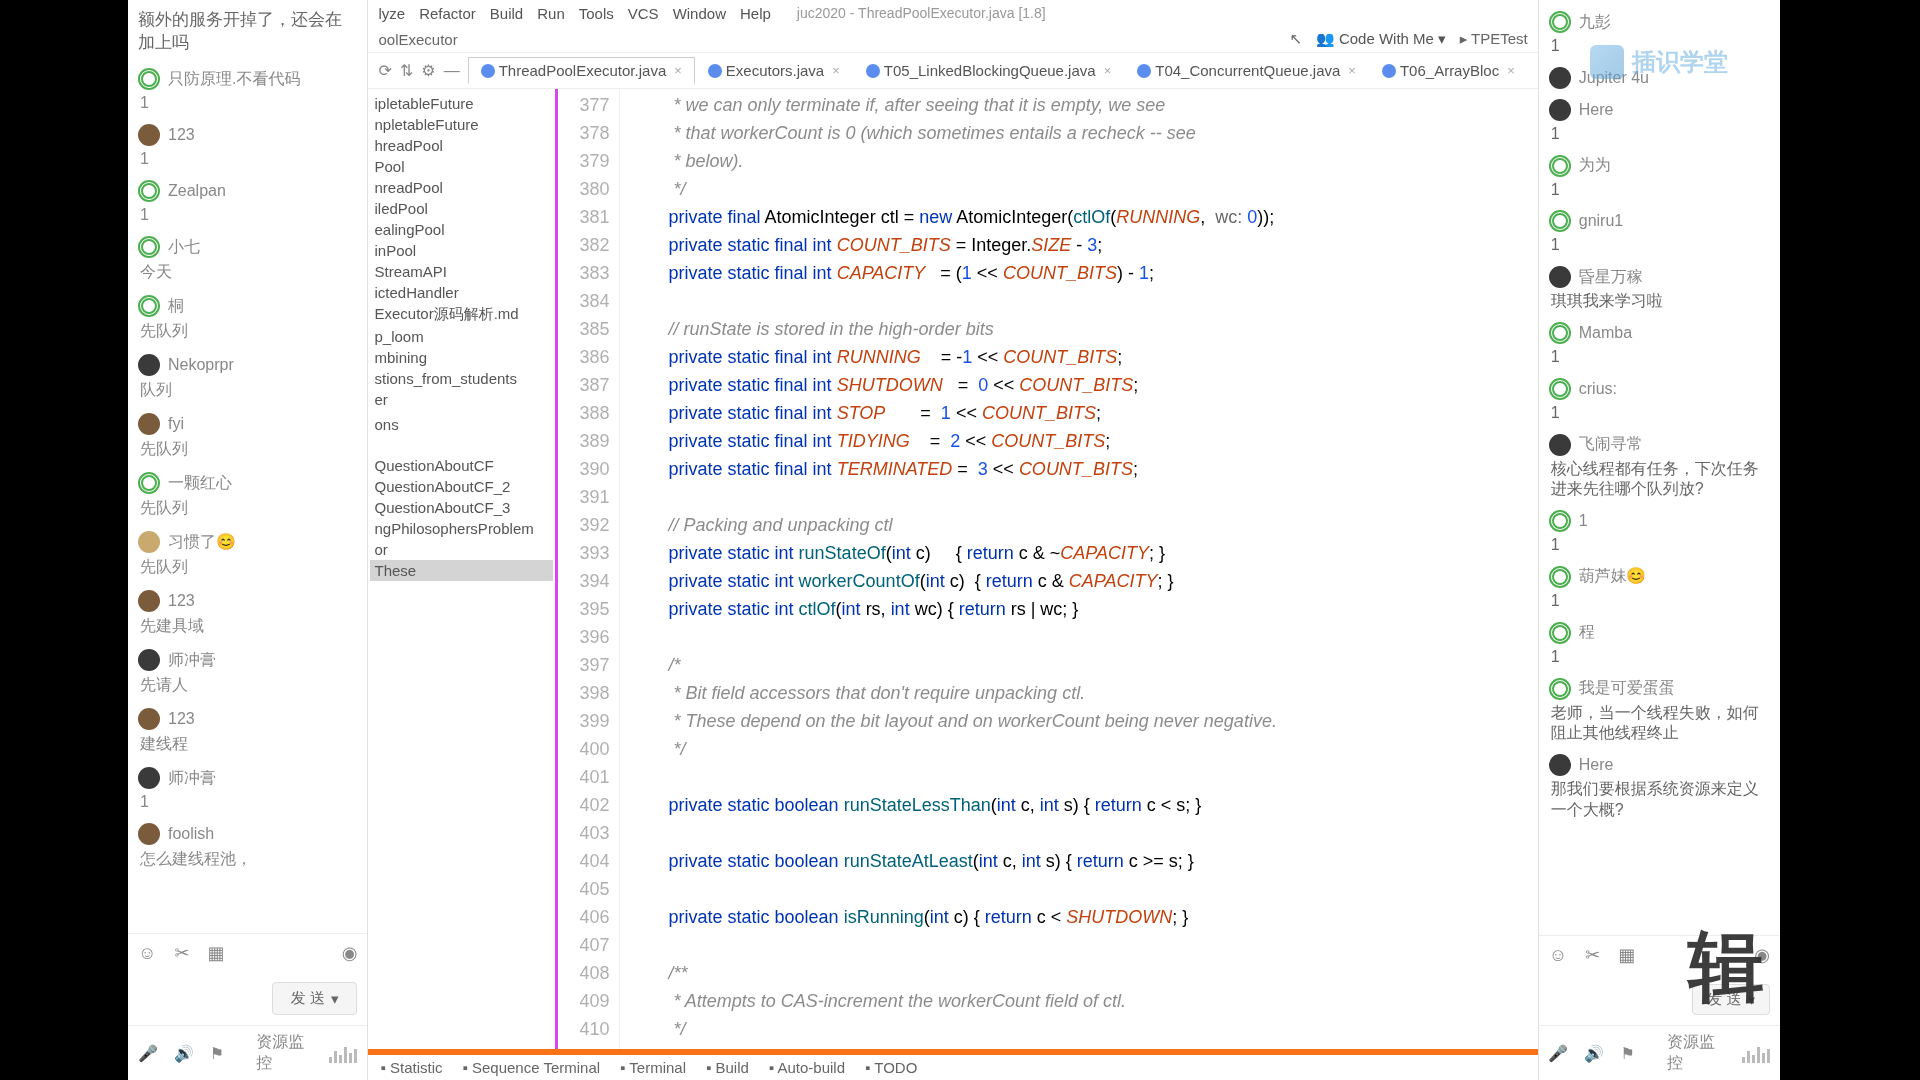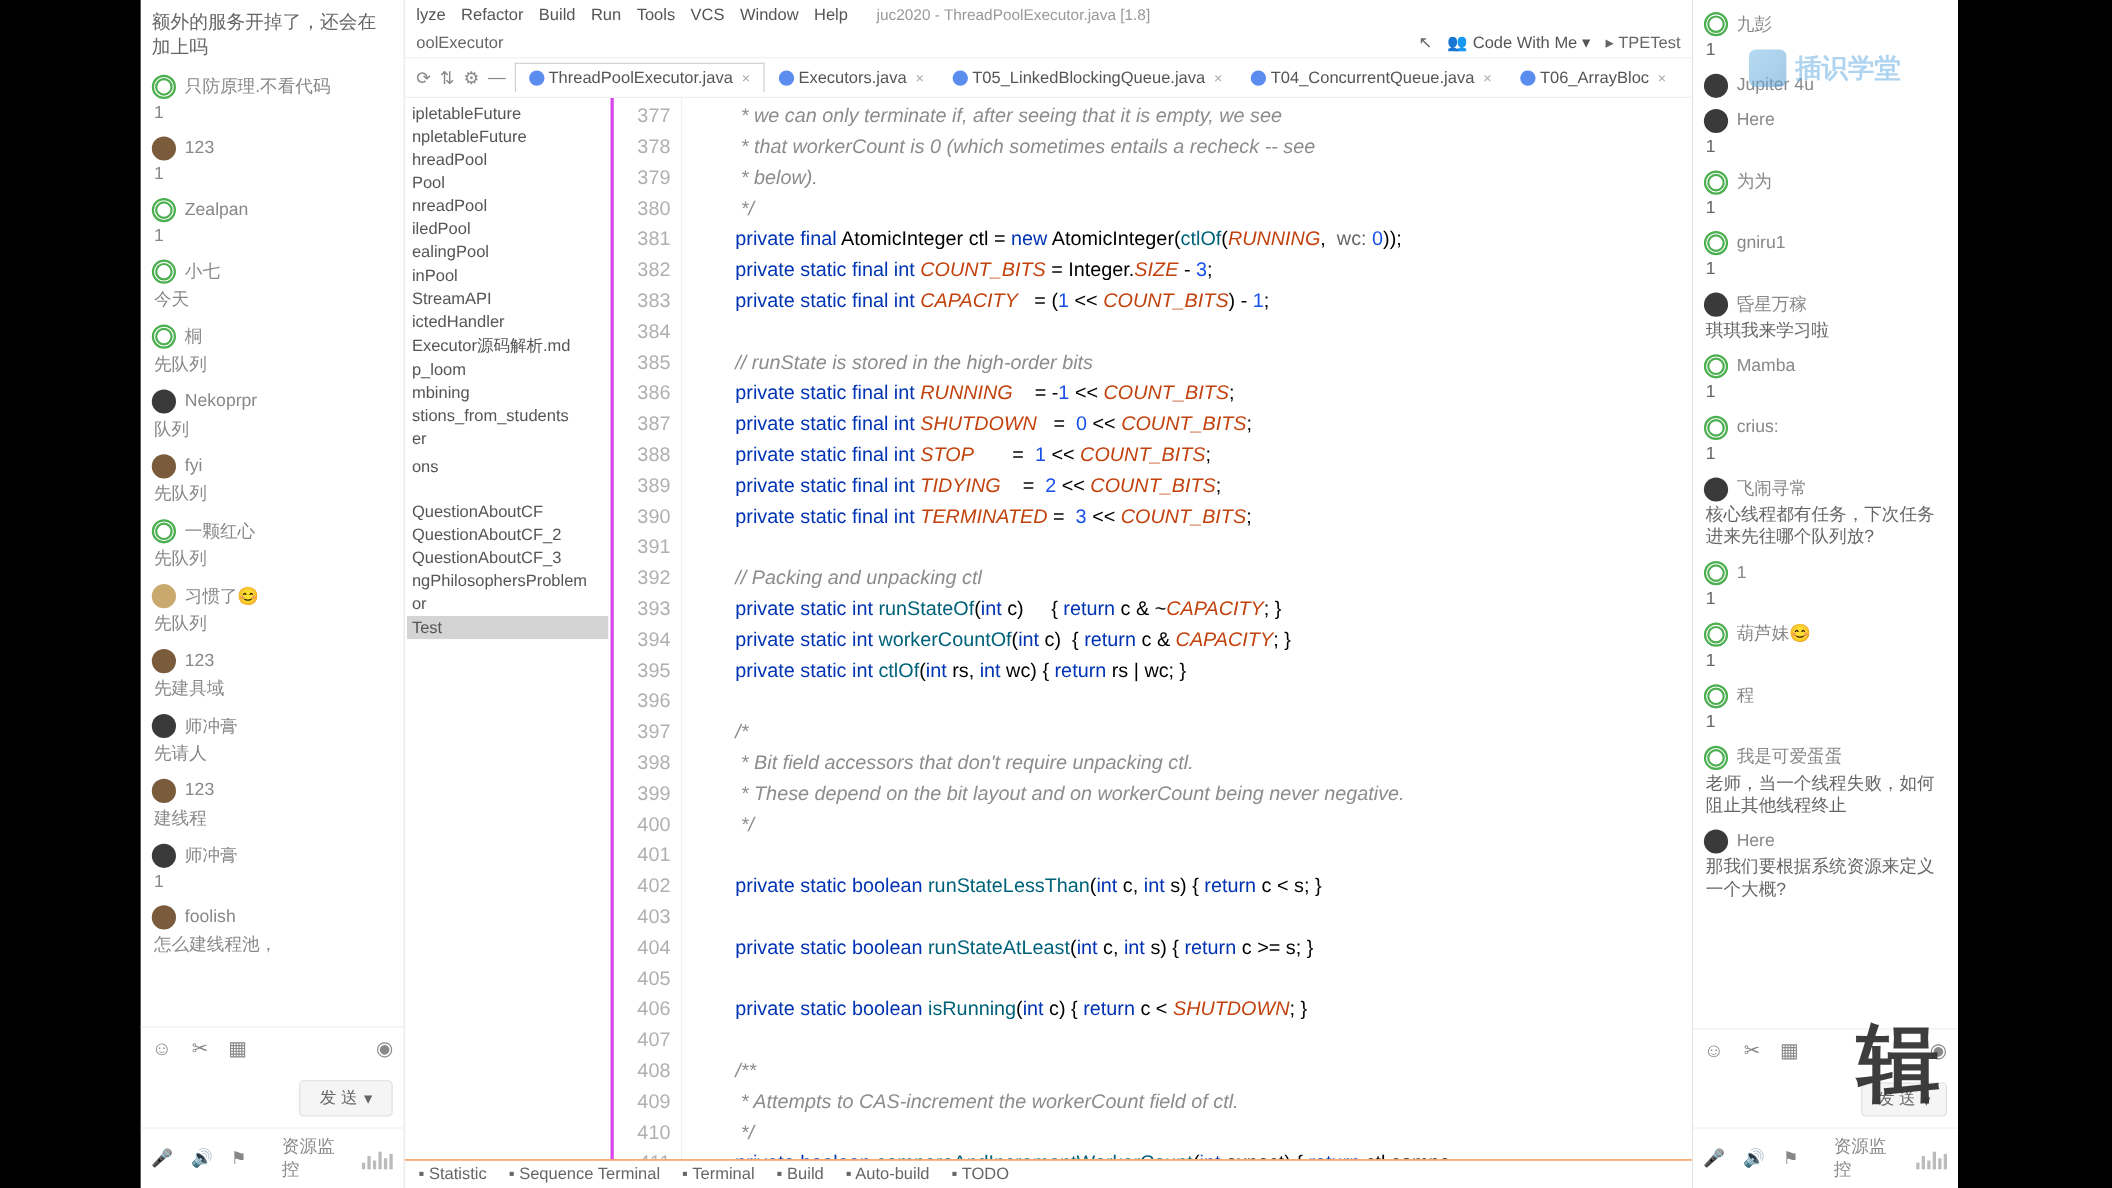--- a/index.html
+++ b/index.html
@@ -45,21 +45,21 @@
 .gutter div { height: 28px; }
 .code-lines { flex: 1; padding: 2px 0 2px 28px; line-height: 28px; white-space: pre; overflow: hidden; }
 .code-lines div { height: 28px; }
 .kw { color: #0033b3; }
 .type { color: #000; }
 .com { color: #8c8c8c; font-style: italic; }
 .const { color: #c2410c; font-style: italic; }
 .num { color: #1750eb; }
 .fn { color: #00627a; }
 .param { color: #666; }
-.tool-windows { display: flex; gap: 20px; padding: 4px 12px; border-top: 1px solid #f97316; font-size: 15px; color: #666; }
+.tool-windows { display: flex; gap: 20px; padding: 4px 12px; border-top: 6px solid #f97316; font-size: 15px; color: #666; }
 .tool-windows span { display: inline-flex; align-items: center; gap: 4px; }
 .right-panel { width: 274px; background: #fff; border-left: 1px solid #e0e0e0; display: flex; flex-direction: column; font-size: 16px; }
 .chat-list { flex: 1; overflow-y: auto; padding: 6px 8px; }
 .chat-item { padding: 5px 2px; }
 .chat-row { display: flex; align-items: center; gap: 8px; }
 .chat-name { color: #888; font-size: 16px; }
 .chat-msg { color: #666; font-size: 16px; padding-left: 2px; margin-top: 3px; line-height: 1.3; }
 .right-bottom-icons { display: flex; gap: 18px; padding: 8px 10px; border-top: 1px solid #eee; align-items: center; }
 .right-bottom-icons span { color: #888; font-size: 18px; }
 .right-bottom-icons .spacer { flex: 1; }
@@ -281,21 +281,21 @@
           <div class="tree-item"></div>
           <div class="tree-item"></div>
           <div class="tree-item"></div>
           <div class="tree-item"></div>
           <div class="tree-item"></div>
           <div class="tree-item">QuestionAboutCF</div>
           <div class="tree-item">QuestionAboutCF_2</div>
           <div class="tree-item">QuestionAboutCF_3</div>
           <div class="tree-item">ngPhilosophersProblem</div>
           <div class="tree-item">or</div>
-          <div class="tree-item selected">Test</div>
+          <div class="tree-item selected">These</div>
         </div>
       <div class="code-area">
         <div class="gutter" id="gutter">
             <div>377</div>
             <div>378</div>
             <div>379</div>
             <div>380</div>
             <div>381</div>
             <div>382</div>
             <div>383</div>

